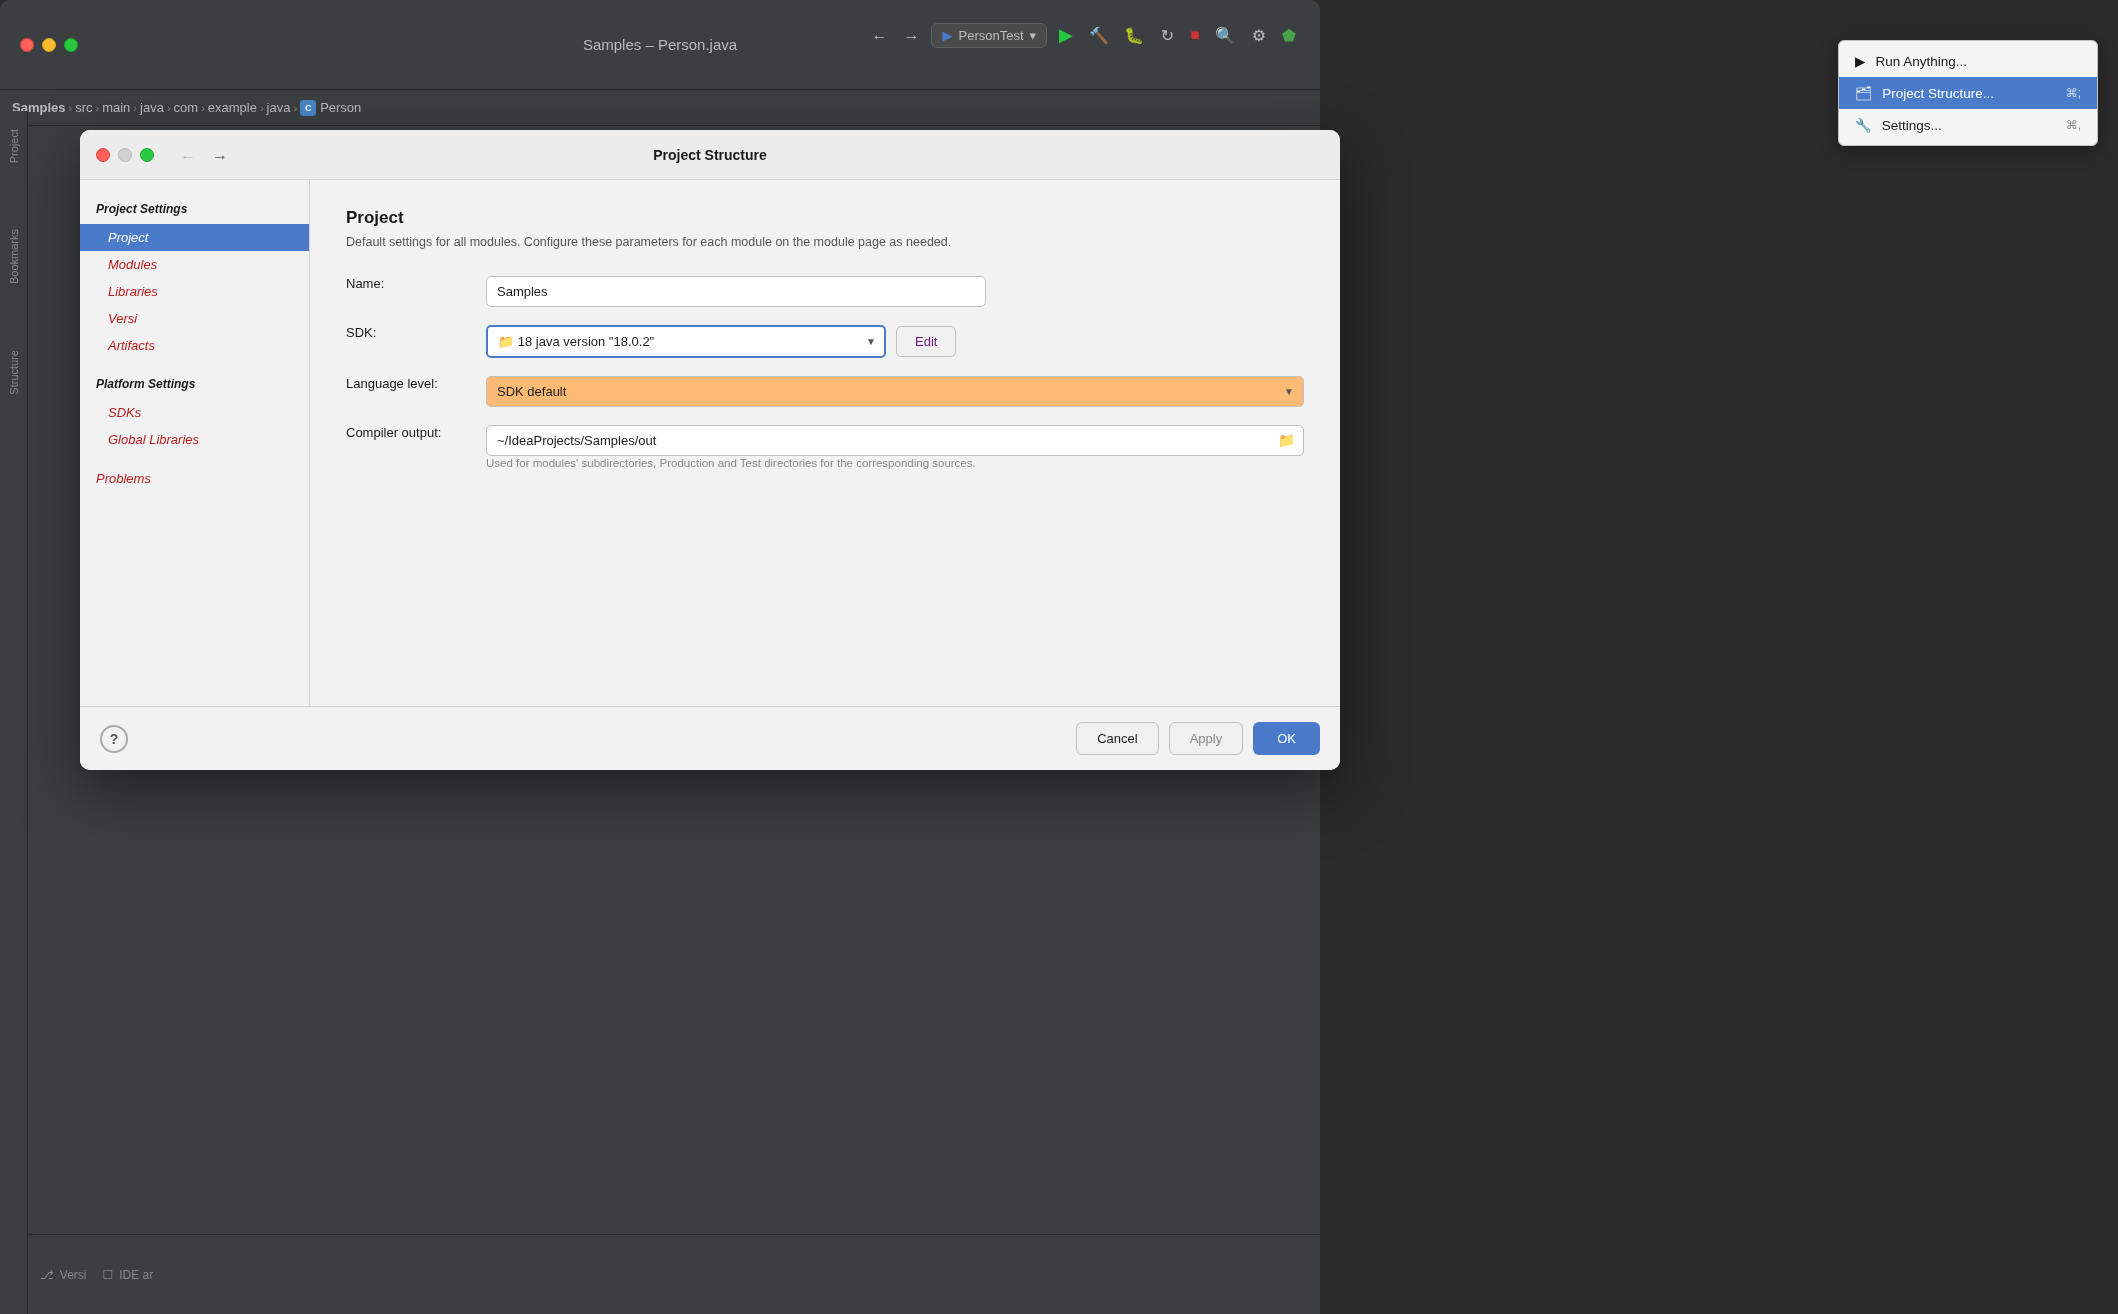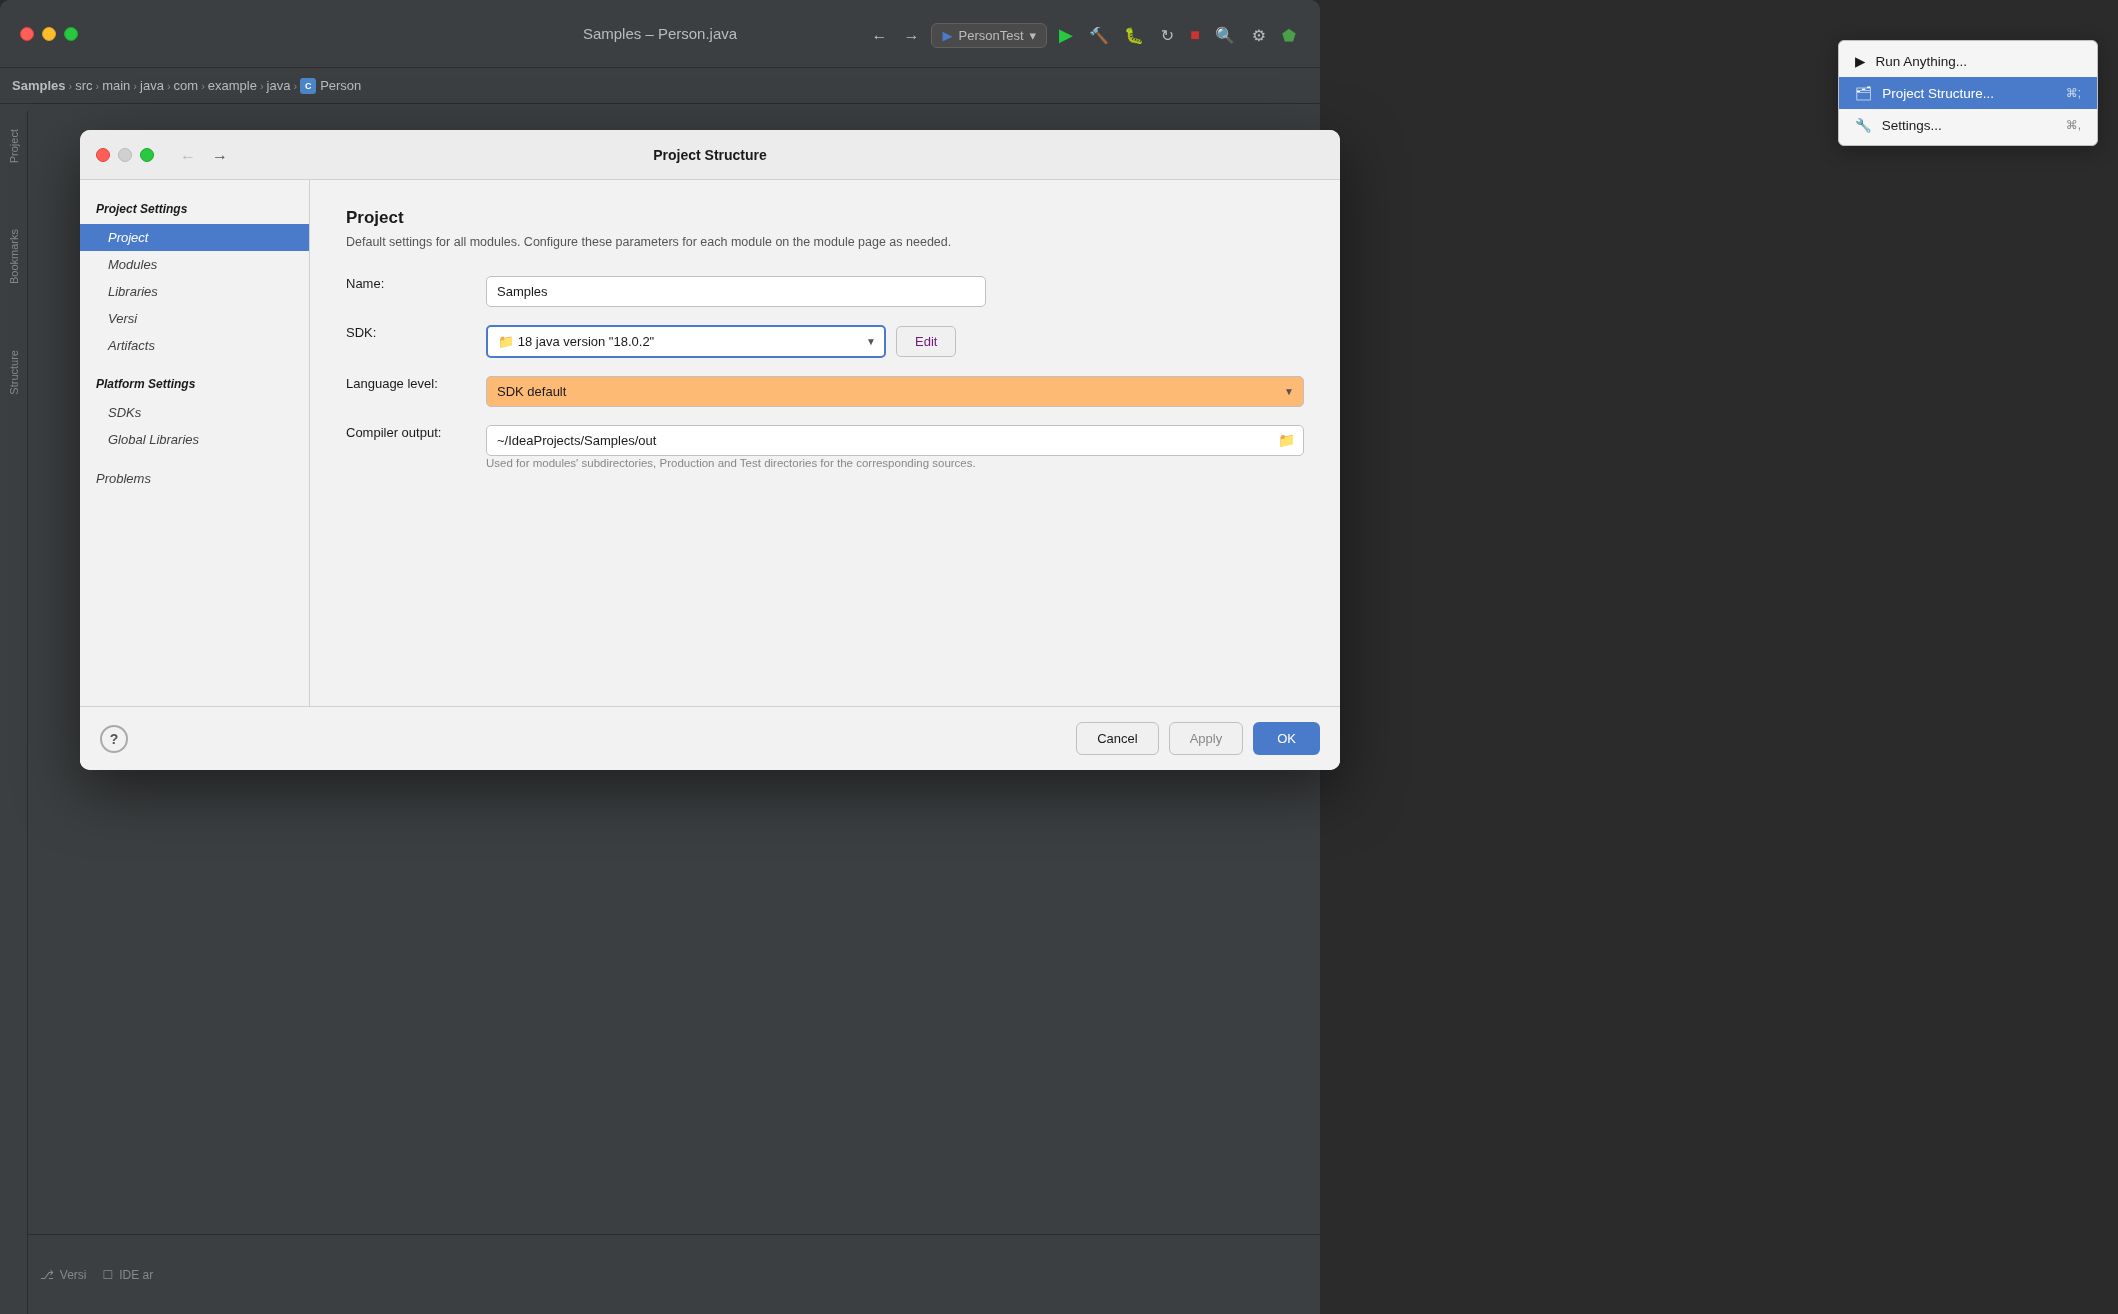--- a/index.html
+++ b/index.html
@@ -18,21 +18,21 @@
       top: 0; left: 0;
       width: 1320px;
       height: 1314px;
       background: #3c3f41;
       border-radius: 10px;
     }
 
     
     .title-bar {
       background: #3c3f41;
-      height: 68px;
+      height: 90px;
       display: flex;
       align-items: center;
       padding: 0 20px;
       border-bottom: 1px solid #2b2b2b;
       border-radius: 10px 10px 0 0;
       position: relative;
     }
 
     .traffic-lights {
       display: flex;
@@ -320,21 +320,21 @@
       font-size: 12px;
       font-weight: 700;
       color: #1a1a1a;
       padding: 6px 16px;
       margin-bottom: 2px;
     }
 
     .sidebar-item {
       padding: 6px 16px 6px 28px;
       font-size: 13px;
-      color: #404040;
+      color: #b91c1c;
       cursor: pointer;
       border-radius: 0;
     }
 
     .sidebar-item.selected {
       background: #4a7bca;
       color: white;
     }
 
     .sidebar-divider {

